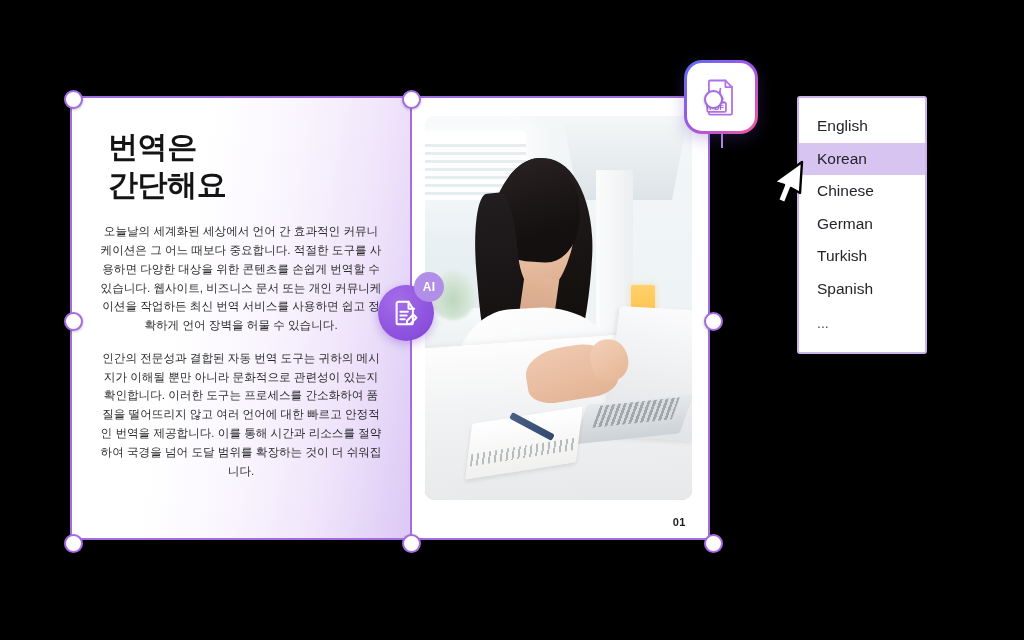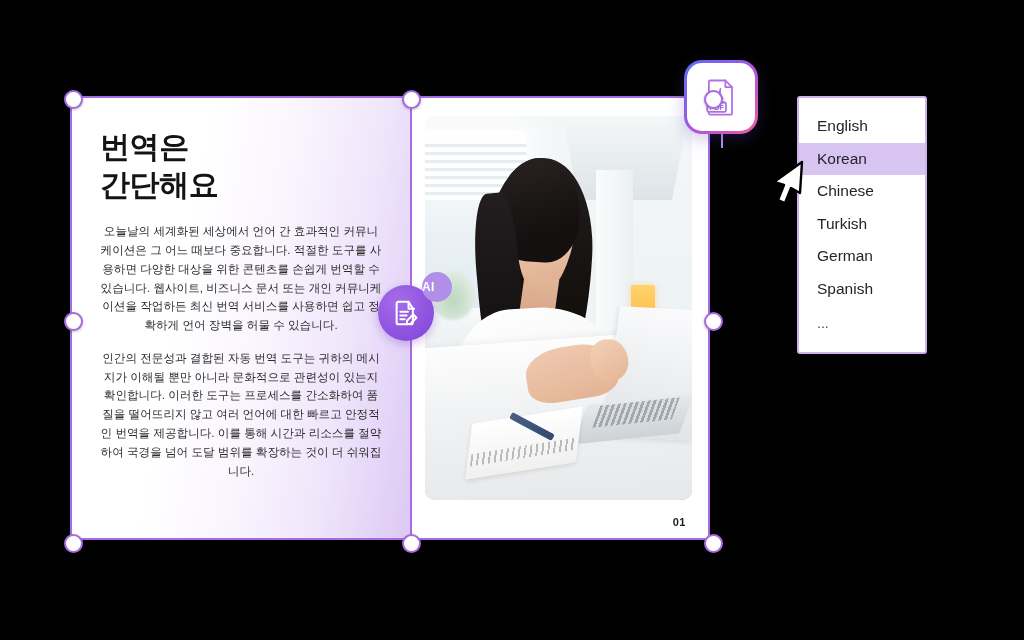--- a/index.html
+++ b/index.html
@@ -50,21 +50,21 @@
     padding: 30px 28px 20px 28px;
     overflow: hidden;
   }
 
   .doc-title {
     font-size: 30px;
     line-height: 1.27;
     font-weight: 700;
     color: #141414;
     letter-spacing: -0.4px;
-    margin: 0 0 18px 0;
+    margin: 0 0 18px 8px;
     white-space: pre-line;
   }
 
   .doc-para {
     font-size: 11.6px;
     line-height: 1.62;
     color: #2b2b2b;
     margin: 0 0 14px 0;
     text-align: center;
     word-break: break-all;
@@ -330,25 +330,25 @@
   .ai-badge-wrap {
     position: absolute;
     left: 378px;
     top: 272px;
     width: 74px;
     height: 70px;
     z-index: 45;
   }
   .ai-bubble {
     position: absolute;
-    right: 0; top: 0;
+    right: 8px; top: 0;
     width: 30px; height: 30px;
     border-radius: 50%;
     background: #b18ee8;
-    display: flex; align-items: center; 
+    display: flex; align-items: center; justify-content: center;
     color: #ffffff;
     font-size: 12px;
     font-weight: 700;
     letter-spacing: .3px;
   }
   .ai-circle {
     position: absolute;
     left: 0; top: 13px;
     width: 56px; height: 56px;
     border-radius: 50%;
@@ -512,22 +512,22 @@
         <rect x="7.5" y="25" width="17" height="8.5" rx="1.2" fill="#ffffff"></rect>
         <text x="16" y="31.4" font-family="Liberation Sans, sans-serif" font-size="6.6" font-weight="700" fill="#b070e8" text-anchor="middle" stroke="none">PDF</text>
       </svg>
     </div>
   </div>
 
   <div class="lang-dropdown">
     <div class="lang-item">English</div>
     <div class="lang-item selected">Korean</div>
     <div class="lang-item">Chinese</div>
+    <div class="lang-item">German</div>
     <div class="lang-item">Turkish</div>
-    <div class="lang-item">German</div>
     <div class="lang-item">Spanish</div>
     <div class="lang-item ellipsis">...</div>
   </div>
 
   <div class="cursor">
     <svg width="40" height="48" viewBox="0 0 40 48">
       <path d="M32 2 L4 22 L14 25 L8 40 L15 43 L21 28 L30 33 Z" fill="#ffffff" stroke="#000000" stroke-width="2.4" stroke-linejoin="round"></path>
     </svg>
   </div>
 

